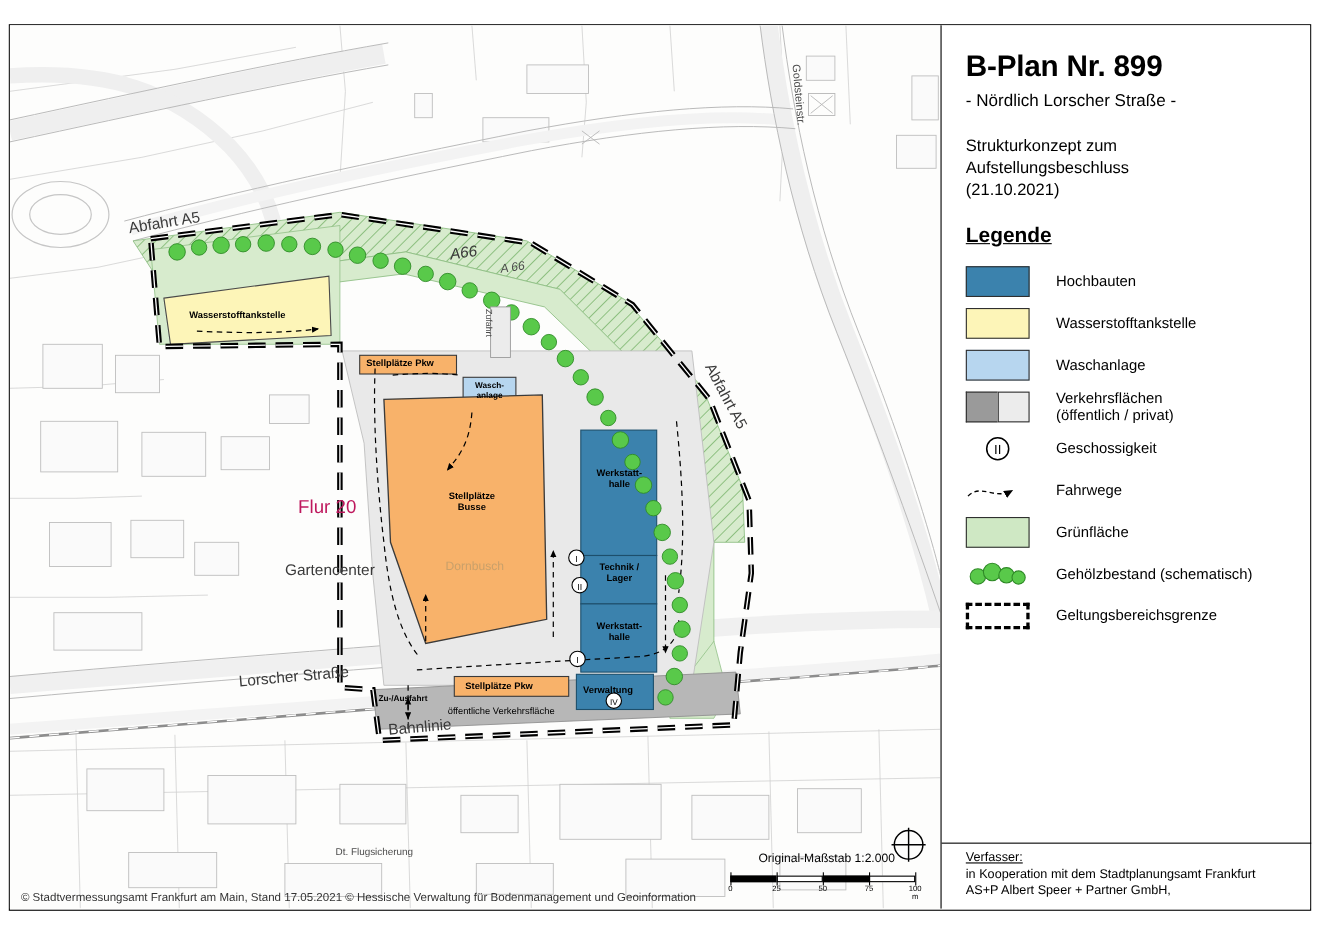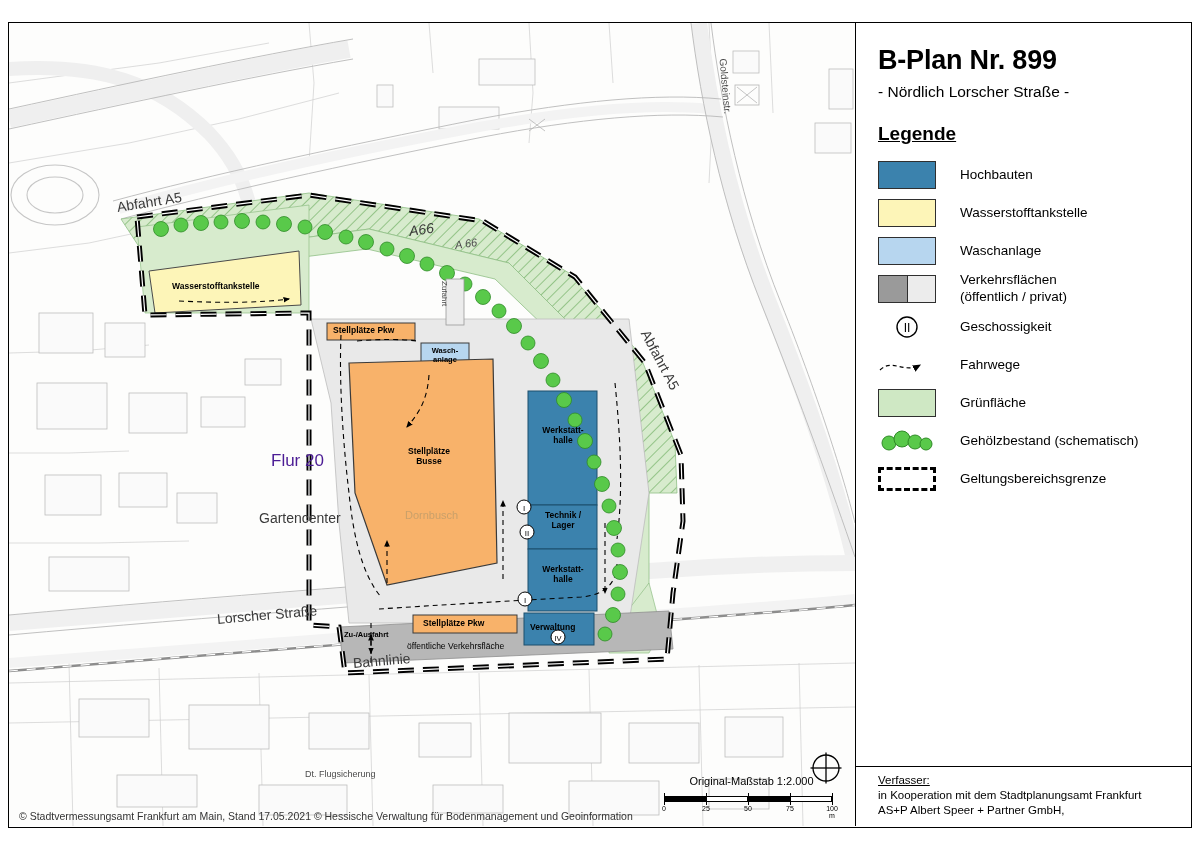--- a/index.html
+++ b/index.html
@@ -43,21 +43,21 @@
 
   .map-label {
     position: absolute;
     font-size: 11px;
     color: #4b4b4b;
     white-space: nowrap;
     pointer-events: none;
   }
   .map-label.big {
     font-size: 17px;
-    color: #4c1d95;
+    color: #be185d;
   }
   .map-label.street {
     font-size: 14px;
     color: #3a3a3a;
   }
   .map-label.italic { font-style: italic; }
 
   .box-label {
     position: absolute;
     font-size: 8.5px;
@@ -484,20 +484,21 @@
           <div class="scale-num" style="left:168px;">100 m</div>
         </div>
       </div>
 
       <div class="credit">© Stadtvermessungsamt Frankfurt am Main, Stand 17.05.2021 © Hessische Verwaltung für Bodenmanagement und Geoinformation</div>
     </div>
 
     <div class="side-panel">
       <div class="title-main">B-Plan Nr. 899</div>
       <div class="title-sub">- Nördlich Lorscher Straße -</div>
+      <div class="title-desc">Strukturkonzept zum<br>Aufstellungsbeschluss<br>(21.10.2021)</div>
 
       <div class="legend-head">Legende</div>
 
       <div class="legend-list">
 
         <div class="legend-row">
           <div class="legend-key">
               <div class="sw sw-hoch"></div>
             </div>
           <div class="legend-text">Hochbauten</div>

